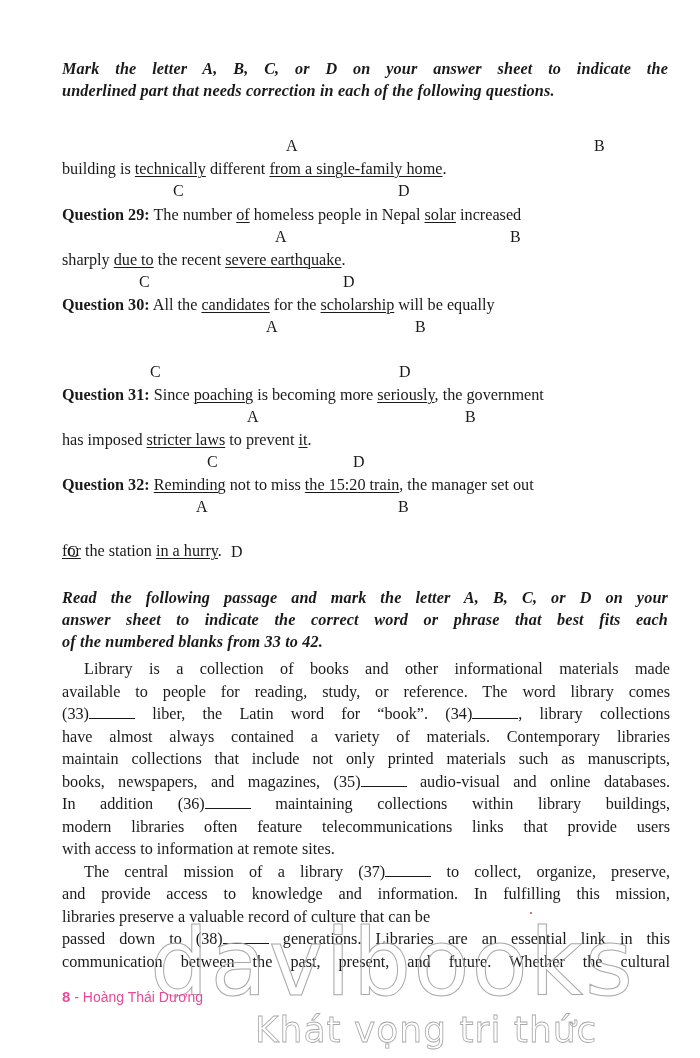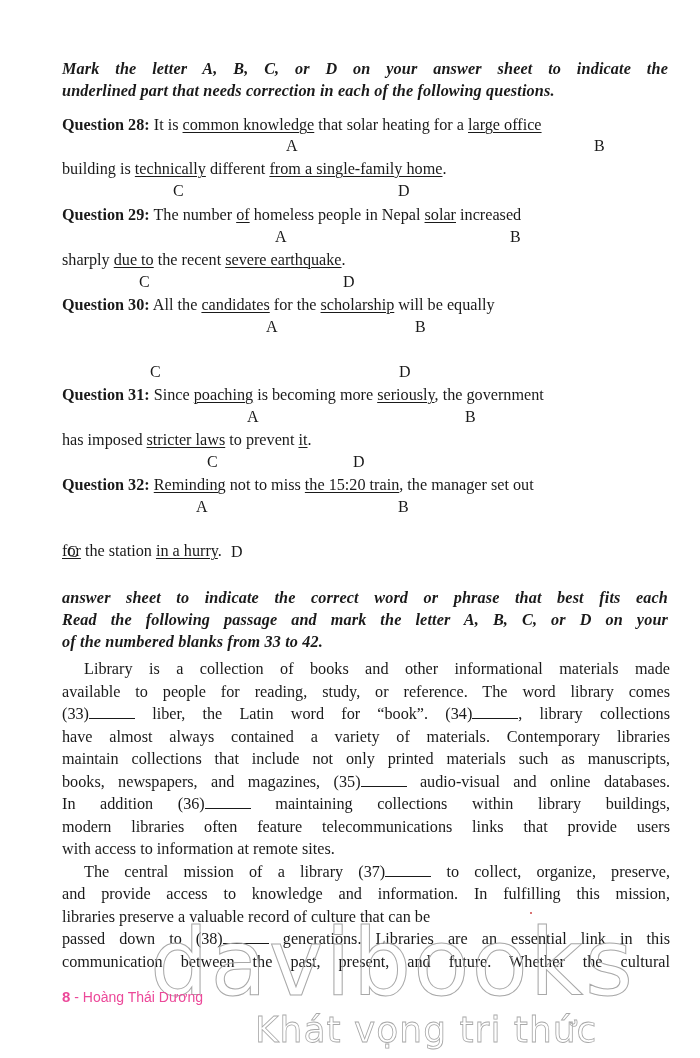--- a/index.html
+++ b/index.html
@@ -24,23 +24,20 @@
 </head>
 <body>
 
 <div class="page">
 
   <div class="instr" style="top:58px;">
     <div style="text-align:justify;text-align-last:justify;white-space:nowrap;">Mark the letter A, B, C, or D on your answer sheet to indicate the</div>
     <div style="white-space:nowrap;">underlined part that needs correction in each of the following questions.</div>
   </div>
 
-  <div class="line" style="top:115px;">
-    <span class="qlabel">Question 28:</span><span> It is </span><u>common knowledge</u><span> that solar heating for a </span><u>large office</u>
-  </div>
   <span class="letter" style="left:286px;top:137px;">A</span>
   <span class="letter" style="left:594px;top:137px;">B</span>
   <div class="line" style="top:159px;">
     <span>building is </span><u>technically</u><span> different </span><u>from a single-family home</u><span>.</span>
   </div>
   <span class="letter" style="left:173px;top:182px;">C</span>
   <span class="letter" style="left:398px;top:182px;">D</span>
 
   <div class="line" style="top:205px;">
     <span class="qlabel">Question 29:</span><span> The number </span><u>of</u><span> homeless people in Nepal </span><u>solar</u><span> increased</span>
@@ -77,22 +74,22 @@
   </div>
   <span class="letter" style="left:196px;top:498px;">A</span>
   <span class="letter" style="left:398px;top:498px;">B</span>
   <div class="line" style="top:520px;margin-top:21px;">
     <span></span><u>for</u><span> the station </span><u>in a hurry</u><span>.</span>
   </div>
   <span class="letter" style="left:67px;top:543px;">C</span>
   <span class="letter" style="left:231px;top:543px;">D</span>
 
   <div class="instr" style="top:587px;">
+    <div style="text-align:justify;text-align-last:justify;white-space:nowrap;">Read the following passage and mark the letter A, B, C, or D on your</div>
     <div style="text-align:justify;text-align-last:justify;white-space:nowrap;">answer sheet to indicate the correct word or phrase that best fits each</div>
-    <div style="text-align:justify;text-align-last:justify;white-space:nowrap;">Read the following passage and mark the letter A, B, C, or D on your</div>
     <div style="white-space:nowrap;">of the numbered blanks from 33 to 42.</div>
   </div>
 
   <div class="passage" style="top:658px;">
     <span class="pline indent"><span>Library is a collection of books and other informational materials made</span></span>
     <span class="pline"><span>available to people for reading, study, or reference. The word library comes</span></span>
     <span class="pline"><span>(33)</span><span class="blank"></span><span> liber, the Latin word for “book”. (34)</span><span class="blank"></span><span>, library collections</span></span>
     <span class="pline"><span>have almost always contained a variety of materials. Contemporary libraries</span></span>
     <span class="pline"><span>maintain collections that include not only printed materials such as manuscripts,</span></span>
     <span class="pline"><span>books, newspapers, and magazines, (35)</span><span class="blank"></span><span> audio-visual and online databases.</span></span>

